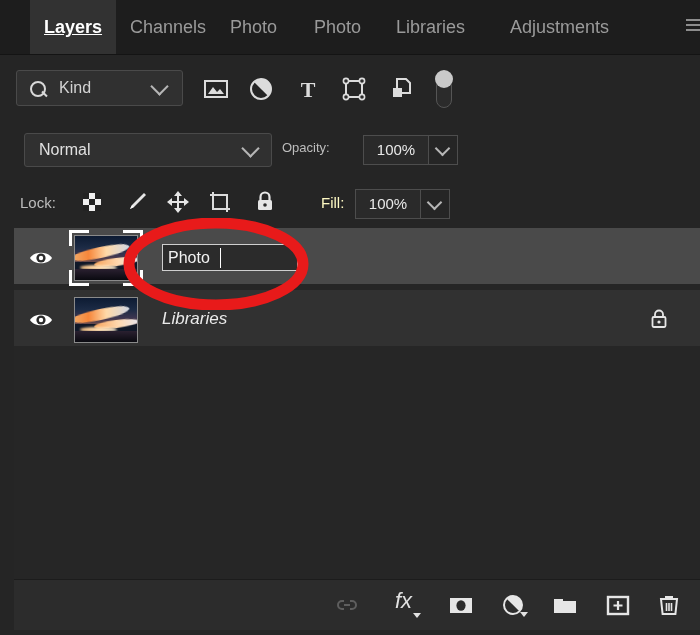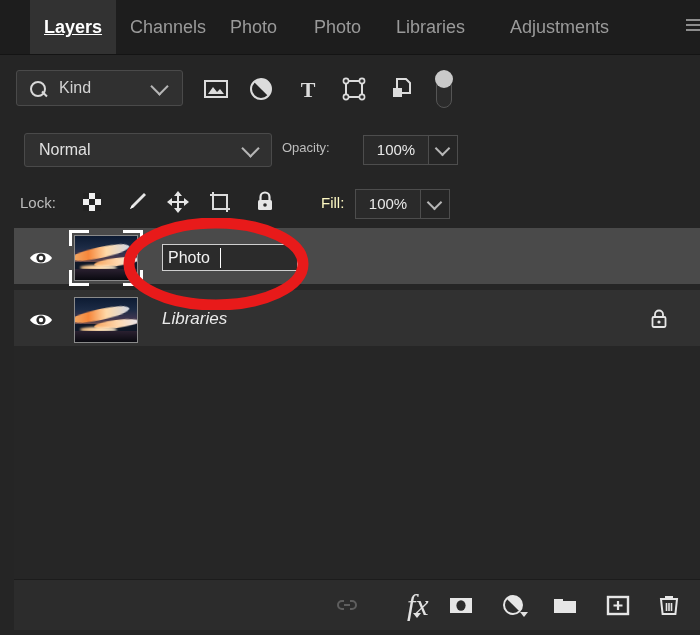--- a/index.html
+++ b/index.html
@@ -399,24 +399,24 @@
   #bb-link    { left: 318px; }
   #bb-fx      { left: 381px; }
   #bb-mask    { left: 432px; }
   #bb-adjust  { left: 485px; }
   #bb-group   { left: 536px; }
   #bb-new     { left: 589px; }
   #bb-delete  { left: 640px; }
 
   .fx-text {
     position: absolute;
-    left: 12px; top: -2px;
-    font-family: Liberation Serif, serif;
+    left: 0; top: -2px;
+    font-family: Liberation Sans, sans-serif;
     font-style: italic;
-    font-size: 30px;
+    font-size: 22px;
     color: #e2e2e2;
   }
   .mini-caret {
     position: absolute;
     width: 0; height: 0;
     border-left: 4px solid transparent;
     border-right: 4px solid transparent;
     border-top: 5px solid #e2e2e2;
   }
 </style>

